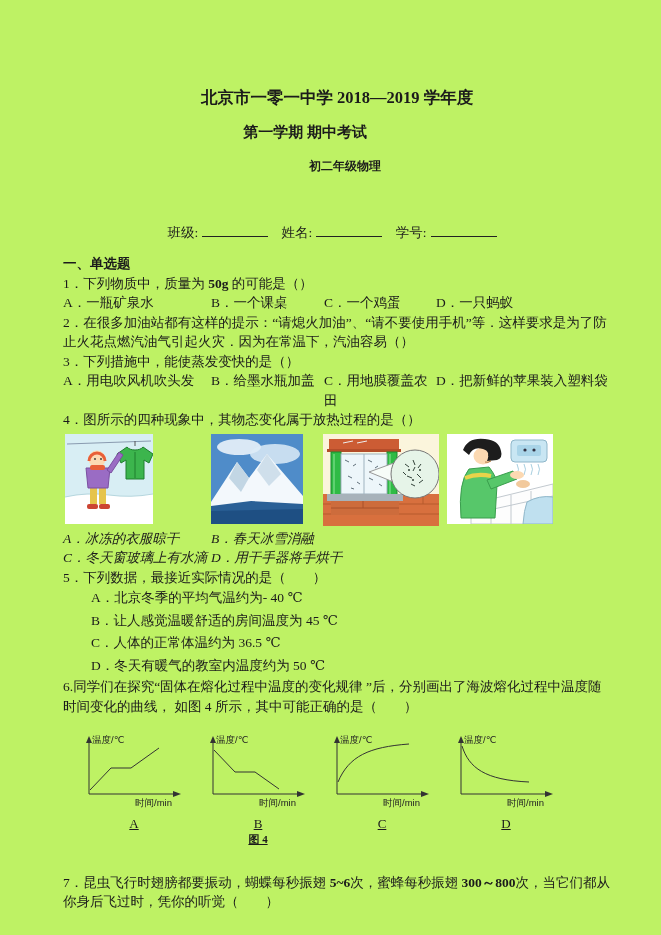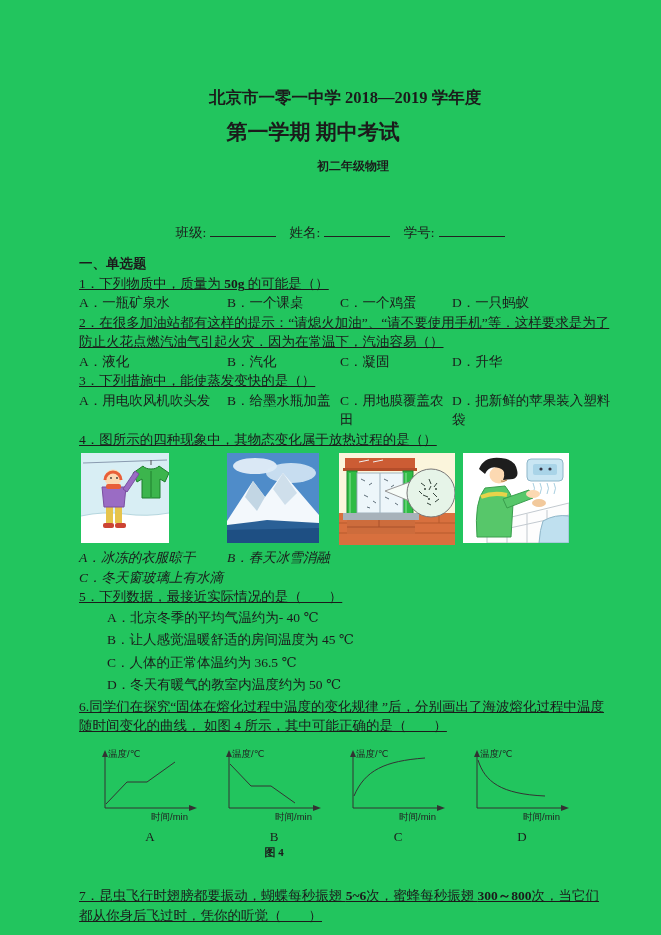--- a/index.html
+++ b/index.html
@@ -1,35 +1,35 @@
 <!DOCTYPE html>
 <html><head>
 <meta charset="utf-8">
 <style>
   html,body{margin:0;padding:0;background:#fff;}
   .page{
     width:661px;height:935px;box-sizing:border-box;overflow:hidden;
-    padding:88px 50px 0 79px;position:relative;background:#22c55e;
+    padding:88px 50px 0 63px;position:relative;background:#bef264;
     font-family:"Liberation Serif","DejaVu Serif",serif;
     color:#1b1b1b;font-size:13.5px;line-height:19.5px;
   }
   .t1{font-size:16.5px;font-weight:600;text-align:center;margin:0 0 15px 0;}
-  .t2{font-size:21px;font-weight:600;text-align:center;margin:0 0 15px 0;transform:translateX(-32px);}
+  .t2{font-size:15px;font-weight:600;text-align:center;margin:0 0 15px 0;transform:translateX(-32px);}
   .t3{font-size:12px;font-weight:600;text-align:center;margin:0;transform:translateX(8px);}
   .student{margin-top:46px;text-align:center;white-space:nowrap;}
   .blank{display:inline-block;width:66px;height:13px;border-bottom:1px solid #222;margin:0 10px 0 4px;}
   .sec{font-weight:bold;margin-top:12px;}
-  .qline{margin:0;text-decoration:underline;}
+  .qline{margin:0;}
   .row4{display:grid;grid-template-columns:148px 113px 112px auto;}
   .cap2{display:grid;grid-template-columns:148px auto;font-style:italic;}
   .q5opts div{padding-left:28px;line-height:22.5px;}
   .imgs{display:flex;align-items:flex-start;margin:4px 0 3px 2px;}
   .imgs svg{display:block;}
   .im-b{margin-left:58px;} .im-c{margin-left:20px;} .im-d{margin-left:8px;}
-  .figrow{display:flex;margin:10px 0 0 12px;}
+  .figrow{display:flex;margin:16px 0 0 12px;text-decoration:underline;}
   .figblock{width:118px;margin-right:6px;text-align:center;}
   .figletter{font-size:13px;line-height:16px;}
   .figcap{font-weight:bold;font-size:11px;line-height:15px;}
   .q7{margin-top:26px;}
   b{font-weight:bold;}
   svg text{font-family:"Liberation Sans","DejaVu Sans",sans-serif;}
 </style>
 </head>
 <body>
 
@@ -49,26 +49,20 @@
 
   <p class="qline"><span>1．下列物质中，质量为 </span><b>50g</b><span> 的可能是（）</span></p>
   <div class="row4">
     <span>A．一瓶矿泉水</span>
     <span>B．一个课桌</span>
     <span>C．一个鸡蛋</span>
     <span>D．一只蚂蚁</span>
   </div>
 
   <p class="qline">2．在很多加油站都有这样的提示：“请熄火加油”、“请不要使用手机”等．这样要求是为了防止火花点燃汽油气引起火灾．因为在常温下，汽油容易（）</p>
-  <div class="row4">
-    <span>A．液化</span>
-    <span>B．汽化</span>
-    <span>C．凝固</span>
-    <span>D．升华</span>
-  </div>
 
   <p class="qline">3．下列措施中，能使蒸发变快的是（）</p>
   <div class="row4">
     <span>A．用电吹风机吹头发</span>
     <span>B．给墨水瓶加盖</span>
     <span>C．用地膜覆盖农田</span>
     <span>D．把新鲜的苹果装入塑料袋</span>
   </div>
 
   <p class="qline">4．图所示的四种现象中，其物态变化属于放热过程的是（）</p>
@@ -158,20 +152,21 @@
       <path d="M44,27 q-3,2 -6,1" stroke="#b07840" fill="none"></path>
     </svg>
   </div>
 
   <div class="cap2">
     <span>A．冰冻的衣服晾干</span>
     <span>B．春天冰雪消融</span>
   </div>
   <div class="cap2">
     <span>C．冬天窗玻璃上有水滴</span>
+    <span>D．用干手器将手烘干</span>
   </div>
 
   <p class="qline">5．下列数据，最接近实际情况的是（　　）</p>
   <div class="q5opts">
     <div>A．北京冬季的平均气温约为- 40 ℃</div>
     <div>B．让人感觉温暖舒适的房间温度为 45 ℃</div>
     <div>C．人体的正常体温约为 36.5 ℃</div>
     <div>D．冬天有暖气的教室内温度约为 50 ℃</div>
   </div>
 

